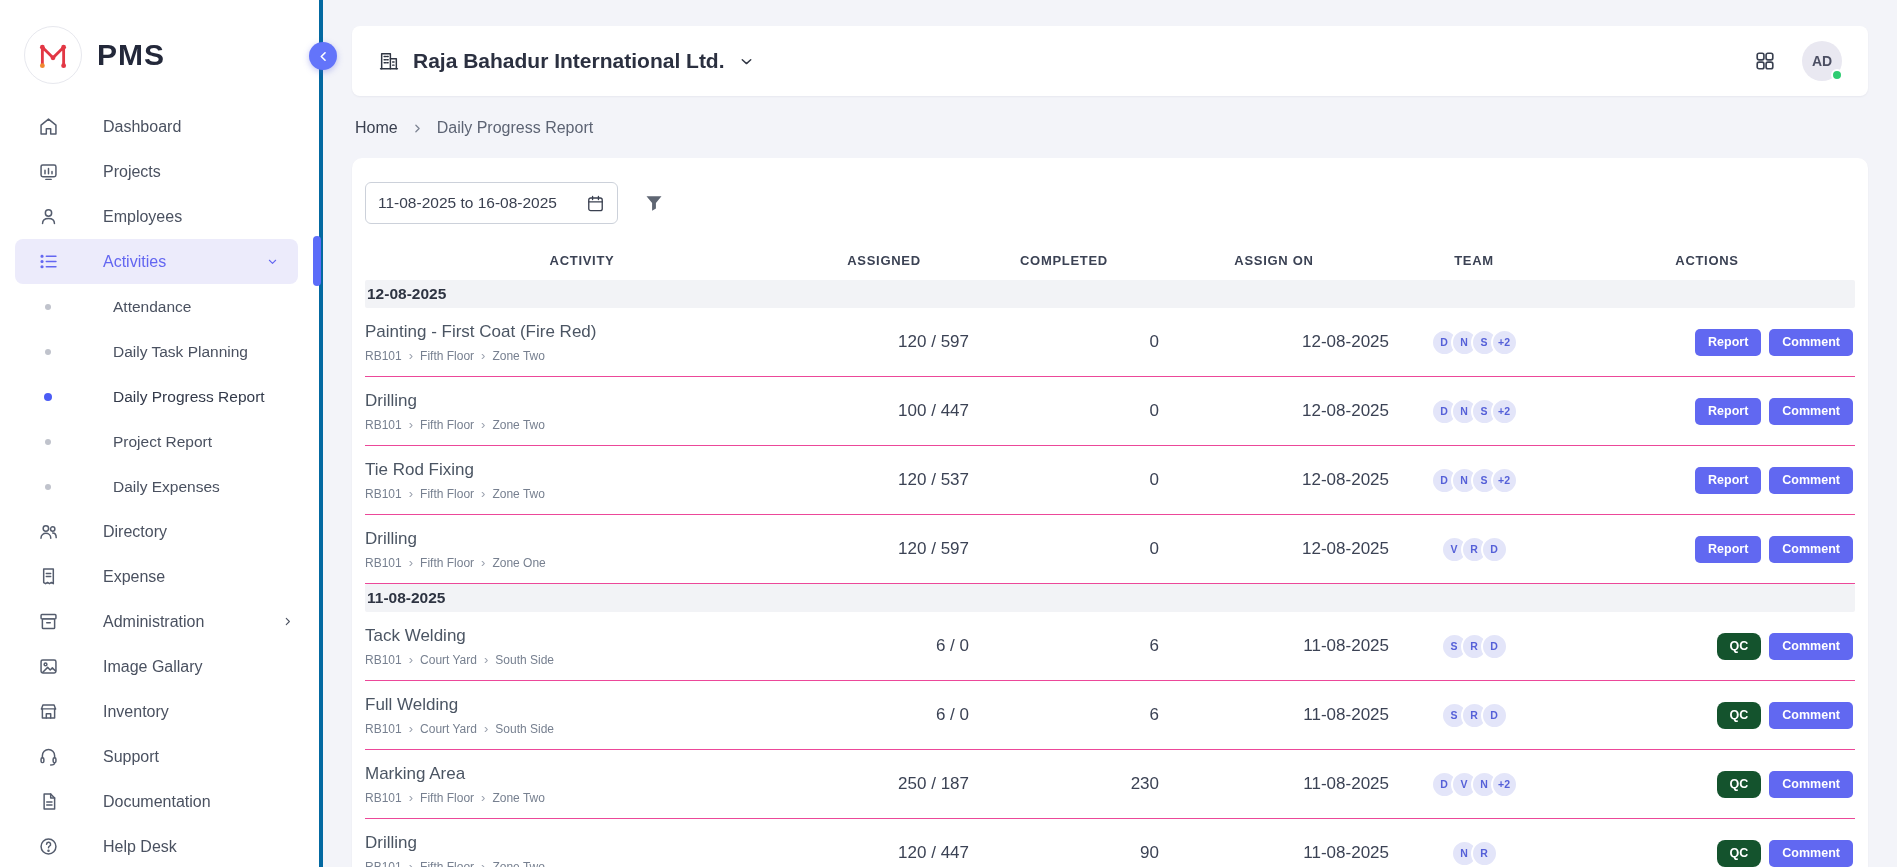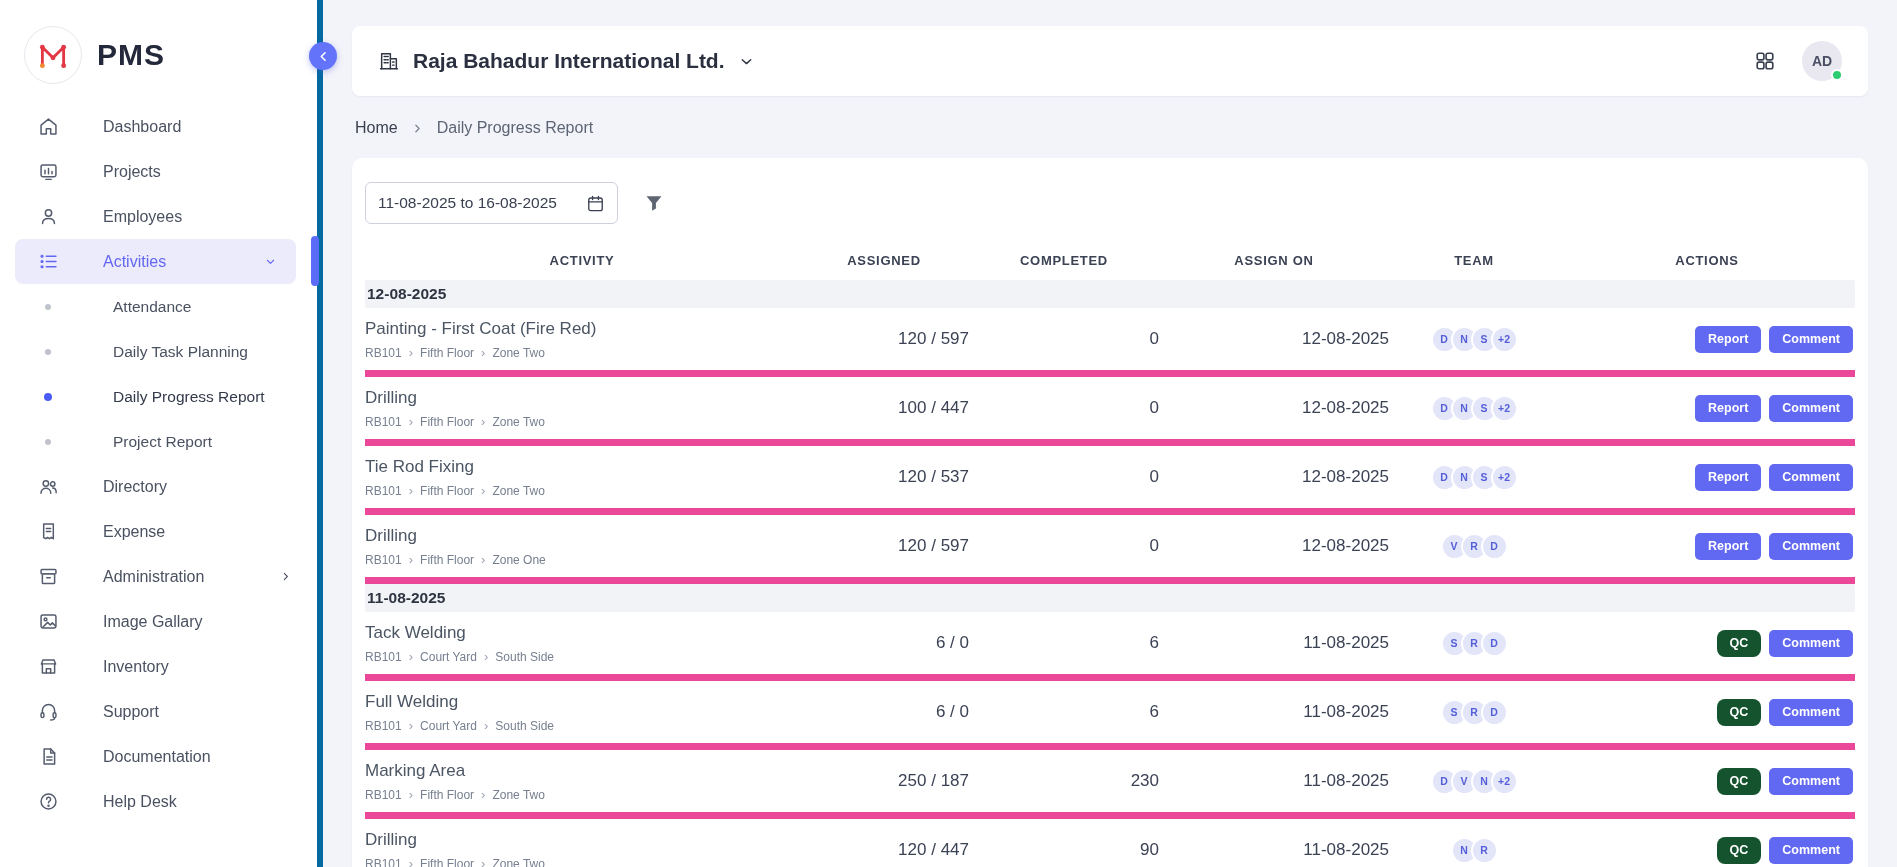--- a/index.html
+++ b/index.html
@@ -2,21 +2,21 @@
 <html><head>
 <meta charset="utf-8">
 <style>
   * { margin:0; padding:0; box-sizing:border-box; }
   html,body { width:1897px; height:867px; overflow:hidden; }
   body { font-family:"Liberation Sans", sans-serif; background:#f3f4f9; color:#3b4254; }
   svg { display:block; }
   .app { display:flex; width:100%; height:100%; position:relative; }
 
   
-  .sidebar { width:323px; min-width:323px; height:100%; background:#fff; border-right:6px solid #0369a1; position:relative; z-index:2; }
+  .sidebar { width:323px; min-width:323px; height:100%; background:#fff; border-right:4px solid #0369a1; position:relative; z-index:2; }
   .logo-row { display:flex; align-items:center; gap:15px; padding:26px 0 20px 24px; }
   .logo-circle { width:58px; height:58px; border-radius:50%; border:1px solid #e7e8ee; display:flex; align-items:center; justify-content:center; background:#fff; }
   .logo-text { font-size:30px; font-weight:700; color:#23283a; letter-spacing:1px; }
   .nav-item { display:flex; align-items:center; height:45px; padding:0 24px 0 37px; color:#4a5160; cursor:pointer; }
   .nav-icon { width:22px; height:22px; margin-right:16px; display:flex; align-items:center; justify-content:center; color:#545c6d; }
   .nav-label { font-size:16px;margin-left:28px; }
   .nav-chev { margin-left:auto; display:flex; color:inherit; }
   .nav-chev svg { width:15px; height:15px; }
   .nav-item.active { background:#ecebfb; color:#6366f1; border-radius:8px; margin:0 21px 0 15px; padding:0 18px 0 22px;align-items:center; }
   .nav-item.active .nav-icon { color:#6366f1; }
@@ -46,21 +46,21 @@
 
   .card { margin-top:21px; background:#fff; border-radius:10px 10px 0 0; flex:1; padding:24px 13px 0 13px; box-shadow:0 1px 2px rgba(20,25,60,.05); overflow:hidden; }
   .filter-row { display:flex; align-items:center; }
   .date-box { width:253px; height:42px; border:1px solid #ccd1da; border-radius:6px; display:flex; align-items:center; justify-content:space-between; padding:0 12px; font-size:15.5px; color:#3a4050; cursor:pointer; background:#fff; }
   .funnel-btn { margin-left:26px; background:none; border:none; cursor:pointer; display:flex; }
 
   .tbl-head, .row { display:grid; grid-template-columns:434px 170px 190px 230px 170px 1fr; align-items:center; }
   .tbl-head { height:40px; margin-top:16px; }
   .tbl-head > div { text-align:center; font-size:13px; font-weight:700; letter-spacing:.7px; color:#3b4254; }
   .group-band { height:28px; background:#f2f3f6; display:flex; align-items:center; padding-left:2px; font-size:15.5px; font-weight:700; color:#2e3442; border-radius:2px; }
-  .row { height:69px; border-bottom:7px solid #ec4899; }
+  .row { height:69px; border-bottom:1px solid #ec4899; }
   .cell-center { text-align:right; font-size:17px; color:#3b4254; }
   .act-cell { padding-right:10px; }
   .act-title { font-size:17px; color:#4b5563; }
   .act-path { display:flex; align-items:center; gap:7px; margin-top:7px; font-size:12px; color:#778090; }
   .path-chev { color:#9aa1ae; font-size:13px; line-height:1; }
   .team-cell { display:flex; justify-content:center; }
   .av { width:27px; height:27px; border-radius:50%; background:#e3e5f9; border:2px solid #fff; color:#5560d8; font-size:10.5px; font-weight:700; display:flex; align-items:center; justify-content:center; }
   .av + .av { margin-left:-7px; }
   .actions-cell { display:flex; justify-content:flex-end; gap:8px; padding-right:2px; }
   .btn { height:27px; border:none; border-radius:5px; color:#fff; font-size:12.5px; font-weight:600; padding:0 13px; display:flex; align-items:center; cursor:pointer; font-family:inherit; }
@@ -141,20 +141,24 @@
           <span class="sub-label">Daily Task Planning</span>
         </div>
         <div class="sub-item active">
           <span class="sub-bullet"></span>
           <span class="sub-label">Daily Progress Report</span>
         </div>
         <div class="sub-item">
           <span class="sub-bullet"></span>
           <span class="sub-label">Project Report</span>
         </div>
+        <div class="sub-item">
+          <span class="sub-bullet"></span>
+          <span class="sub-label">Daily Expenses</span>
+        </div>
         <div class="nav-item">
           <span class="nav-icon">
             <svg width="21" height="21" viewBox="0 0 24 24" fill="none" stroke="currentColor" stroke-width="1.7" stroke-linecap="round" stroke-linejoin="round">
               <circle cx="9" cy="8.6" r="3.1"></circle>
               <path d="M3.4 19.6 C3.4 15.8 6.4 14.1 9 14.1 C11.6 14.1 14.6 15.8 14.6 19.6"></path>
               <circle cx="16.8" cy="9.2" r="2.5"></circle>
               <path d="M16.8 13.6 C19.2 13.6 20.8 15.6 20.8 19"></path>
             </svg>
           </span>
           <span class="nav-label">Directory</span>

